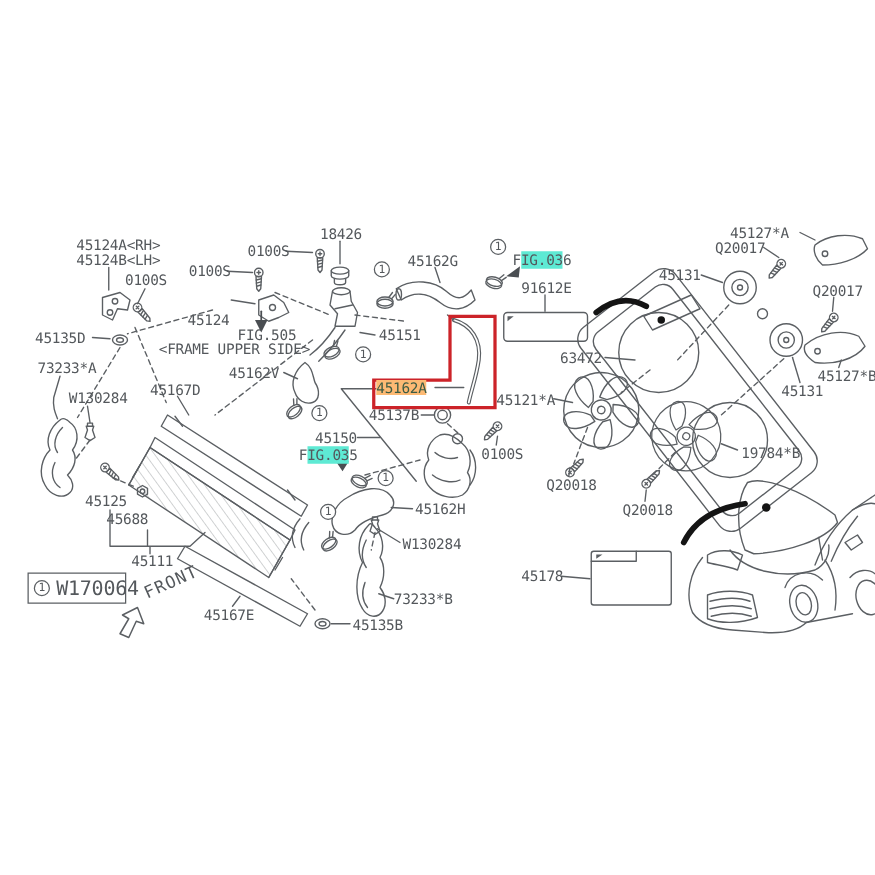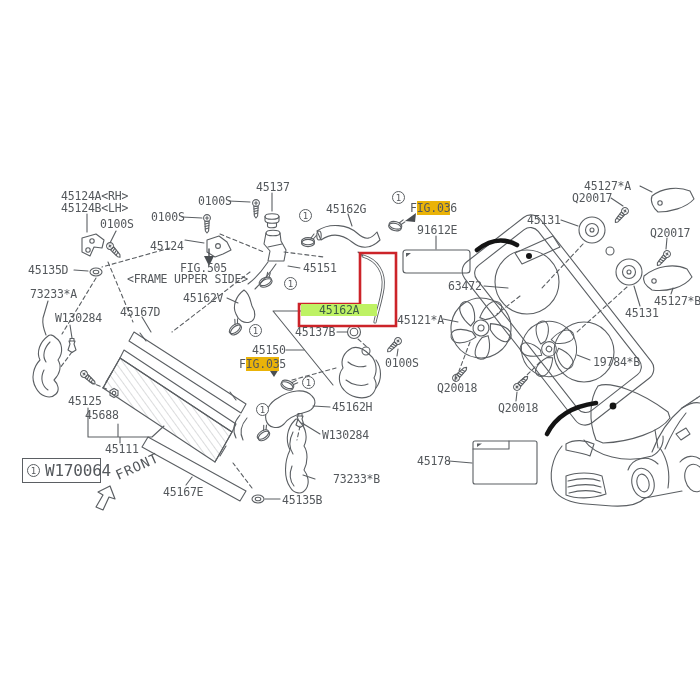--- a/index.html
+++ b/index.html
@@ -1,21 +1,21 @@
 <!DOCTYPE html>
 <html><head>
 <meta charset="utf-8">
 <style>
   html,body{margin:0;padding:0;background:#fff;}
   .stage{position:relative;width:700px;height:700px;background:#fff;overflow:hidden;
          font-family:"DejaVu Sans Mono","Liberation Mono",monospace;}
   .art{position:absolute;left:0;top:0;}
   .lbl{position:absolute;font-size:11.5px;line-height:12px;color:#54585c;white-space:pre;letter-spacing:-0.2px;}
-  .hl-g{background:#bef264;color:#3d5c44;padding:0 18px;}
-  .hl-y{background:#eab308;}
+  .hl-g{background:#fdba74;color:#3d5c44;padding:0 0;}
+  .hl-y{background:#5eead4;}
   .c1{position:absolute;width:13px;height:13px;border:1.3px solid #5b5f63;border-radius:50%;
       font-size:9px;color:#54585c;display:flex;align-items:center;justify-content:center;
       box-sizing:border-box;background:#fff;}
   .legend{position:absolute;left:22px;top:458px;width:79px;height:25px;border:1.3px solid #5b5f63;
       display:flex;align-items:center;gap:5px;padding:0 4px;box-sizing:border-box;background:#fff;}
   .legend .cir{width:13px;height:13px;border:1.2px solid #5b5f63;border-radius:50%;font-size:9px;
       color:#54585c;display:flex;align-items:center;justify-content:center;box-sizing:border-box;flex:none;}
   .legend .code{font-size:16px;color:#54585c;letter-spacing:-0.2px;}
   .front{position:absolute;left:113px;top:468px;font-size:13.5px;color:#54585c;
       transform:rotate(-24deg);transform-origin:left top;letter-spacing:1px;}
@@ -309,23 +309,23 @@
   </g>
 
   <path d="M360,253 L396,253 L396,326 L299,326 L299,304 L360,304 Z" fill="none" stroke="#cc2329" stroke-width="2.6"></path>
 </svg>
 
 <div class="lbl" style="left:61px;top:190px">45124A&lt;RH&gt;</div>
 <div class="lbl" style="left:61px;top:202px">45124B&lt;LH&gt;</div>
 <div class="lbl" style="left:100px;top:218px">0100S</div>
 <div class="lbl" style="left:151px;top:211px">0100S</div>
 <div class="lbl" style="left:198px;top:195px">0100S</div>
-<div class="lbl" style="left:256px;top:181px">45137</div>
-<div class="lbl" style="left:150px;top:240px">45124</div>
-<div class="lbl" style="left:180px;top:262px">FIG.505</div>
+<div class="lbl" style="left:256px;top:181px">18426</div>
+<div class="lbl" style="left:150px;top:250px">45124</div>
+<div class="lbl" style="left:190px;top:262px">FIG.505</div>
 <div class="lbl" style="left:127px;top:273px">&lt;FRAME UPPER SIDE&gt;</div>
 <div class="lbl" style="left:28px;top:264px">45135D</div>
 <div class="lbl" style="left:30px;top:288px">73233*A</div>
 <div class="lbl" style="left:55px;top:312px">W130284</div>
 <div class="lbl" style="left:120px;top:306px">45167D</div>
 <div class="lbl" style="left:183px;top:292px">45162V</div>
 <div class="lbl" style="left:303px;top:262px">45151</div>
 <div class="lbl" style="left:326px;top:203px">45162G</div>
 <div class="lbl" style="left:410px;top:202px"><span>F</span><span class="hl-y">IG.03</span><span>6</span></div>
 <div class="lbl" style="left:417px;top:224px">91612E</div>
@@ -337,21 +337,21 @@
 <div class="lbl" style="left:625px;top:307px">45131</div>
 <div class="lbl" style="left:448px;top:280px">63472</div>
 <div class="lbl" style="left:397px;top:314px">45121*A</div>
 <div class="lbl hl-g" style="left:301px;top:304px">45162A</div>
 <div class="lbl" style="left:295px;top:326px">45137B</div>
 <div class="lbl" style="left:252px;top:344px">45150</div>
 <div class="lbl" style="left:239px;top:358px"><span>F</span><span class="hl-y">IG.03</span><span>5</span></div>
 <div class="lbl" style="left:385px;top:357px">0100S</div>
 <div class="lbl" style="left:332px;top:401px">45162H</div>
 <div class="lbl" style="left:322px;top:429px">W130284</div>
-<div class="lbl" style="left:333px;top:473px">73233*B</div>
+<div class="lbl" style="left:315px;top:473px">73233*B</div>
 <div class="lbl" style="left:282px;top:494px">45135B</div>
 <div class="lbl" style="left:68px;top:395px">45125</div>
 <div class="lbl" style="left:85px;top:409px">45688</div>
 <div class="lbl" style="left:105px;top:443px">45111</div>
 <div class="lbl" style="left:163px;top:486px">45167E</div>
 <div class="lbl" style="left:437px;top:382px">Q20018</div>
 <div class="lbl" style="left:498px;top:402px">Q20018</div>
 <div class="lbl" style="left:593px;top:356px">19784*B</div>
 <div class="lbl" style="left:417px;top:455px">45178</div>
 

